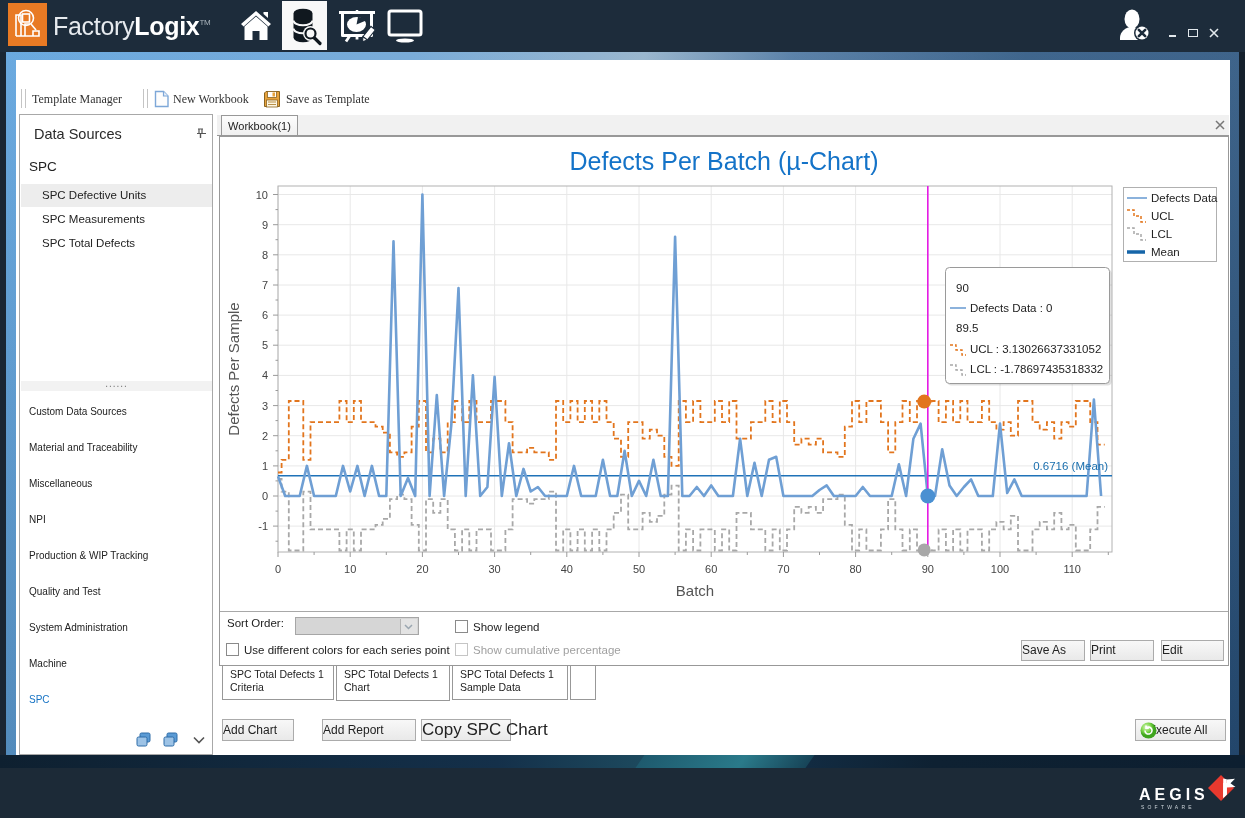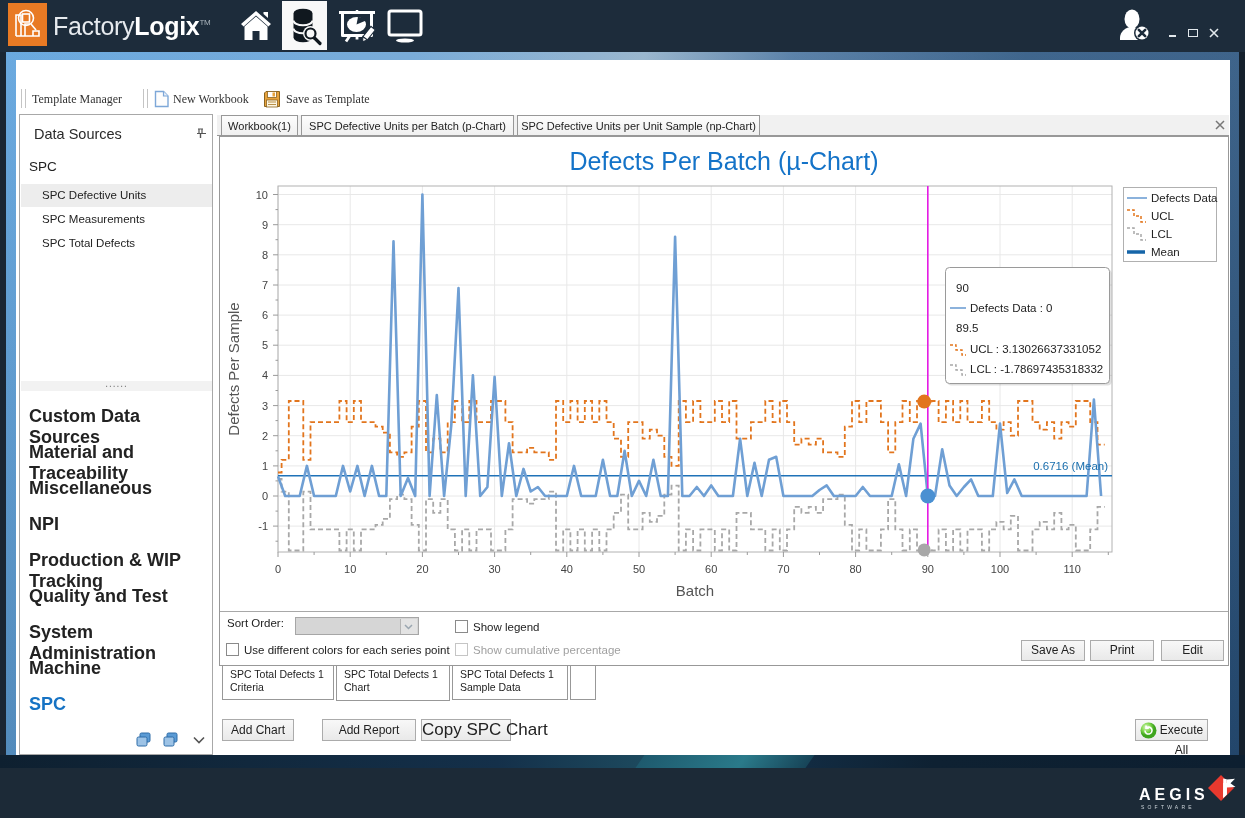--- a/index.html
+++ b/index.html
@@ -14,27 +14,27 @@
 .tbicon { top:0; width:46px; height:52px; }
 #deskgrad { left:6px; top:52px; width:1233px; height:716px;
   background:linear-gradient(180deg,rgba(255,255,255,0.10),rgba(0,0,0,0.14)),linear-gradient(100deg,#5aa0dc 0%,#6ba3d4 30%,#8fafc9 47%,#49749f 58%,#2a5580 75%,#28517c 100%); }
 #window { left:16px; top:60px; width:1214px; height:695px; background:#ffffff; }
 #menubar { left:0; top:0; width:1214px; height:26px; background:#fff; }
 .menuitem { top:5px; font-size:12px; color:#1a1a1a; }
 #toolbar { left:0; top:26px; width:1214px; height:27px; background:#fff; }
 .tbtext { top:6px; font-size:12px; color:#333;font-family:Liberation Serif, serif; }
 .grip { top:3px; width:5px; height:19px; border-left:1px solid #c4c4c4; border-right:1px solid #c4c4c4; }
 #sidebar { left:3px; top:54px; width:194px; height:641px; background:#fff; border:1px solid #a8a8a8; }
-.sbitem { left:12px; font-size:18px; color:#222;font-weight:bold; }
+.sbitem { left:12px; font-size:10px; color:#222; }
 .sbsub { left:25px; font-size:11.5px; color:#222; }
 #mainpanel { left:201px; top:54px; width:1012px; height:641px; background:#fff; }
 .tab { position:absolute; top:1px; height:21px; background:linear-gradient(#fdfdfd,#f0f0f0); border:1px solid #989898; font-size:11px; color:#222; text-align:center; line-height:20px; }
 .tab.active { background:#fff; border-bottom:1px solid #fff; top:0; height:23px; line-height:22px; z-index:3; }
 #chartpanel { left:2px; top:22px; width:1010px; height:530px; border:1px solid #989898; background:#fff; }
-.btn { position:absolute; background:linear-gradient(#f8f8f8,#e9e9e9); border:1px solid #ababab; font-size:12px; color:#222; text-align:center; }
+.btn { position:absolute; background:linear-gradient(#f8f8f8,#e9e9e9); border:1px solid #ababab; font-size:12px; color:#222; }
 .cb { position:absolute; width:13px; height:13px; background:#fff; border:1px solid #8a8a8a; }
 .cbl { position:absolute; font-size:11.5px; color:#222; }
 .btab { position:absolute; background:#fff; border:1px solid #989898; border-top:none; font-size:10.5px; color:#222; padding:2px 0 0 7px; line-height:13px; }
 #footer { left:0; top:768px; width:1245px; height:50px; background:#1c2a37; }
 </style>
 </head>
 <body>
 <div class="abs" id="deskgrad"></div>
 <div class="abs" style="left:0;top:52px;width:6px;height:710px;background:#1a2633"></div>
 <div class="abs" style="left:1239px;top:52px;width:6px;height:710px;background:#14202c"></div>
@@ -167,22 +167,20 @@
       <rect x="4" y="1" width="10" height="9" rx="1.5" fill="#5b9bd5" stroke="#2f6da8"></rect>
       <rect x="1" y="5" width="10" height="9" rx="1.5" fill="#9dc3e6" stroke="#2f6da8"></rect>
       </svg>
     <svg class="abs" style="left:173px;top:621px" width="12" height="8" viewBox="0 0 12 8">
         <path d="M1 1.5 L6 6.5 L11 1.5" fill="none" stroke="#555" stroke-width="1.6"></path>
       </svg>
   </div>
   <div class="abs" id="mainpanel">
     <div class="abs" style="left:0;top:1px;width:1012px;height:21px;background:#f1f1f1;border-bottom:1px solid #989898"></div>
     <div class="tab" style="left:4px;width:77px">Workbook(1)</div>
-    <div class="tab" style="left:84px;width:213px">SPC Defective Units per Batch (p-Chart)</div>
-    <div class="tab" style="left:300px;width:243px">SPC Defective Units per Unit Sample (np-Chart)</div>
     <svg class="abs" style="left:998px;top:6px" width="10" height="10" viewBox="0 0 10 10">
         <path d="M1 1 L9 9 M9 1 L1 9" stroke="#777" stroke-width="1.5"></path>
       </svg>
     <div class="abs" id="chartpanel">
         <div class="abs" style="left:0;top:474px;width:1008px;height:1px;background:#a8a8a8"></div>
       </div>
     <div class="abs" style="left:10px;top:503px;font-size:11.5px;color:#222">Sort Order:</div>
     <div class="abs" style="left:78px;top:503px;width:124px;height:18px;background:#d6d6d6;border:1px solid #a6a6a6">
       <div class="abs" style="right:1px;top:1px;width:17px;height:15px;background:#e3e3e3;border-left:1px solid #b5b5b5"></div>
       <svg class="abs" style="right:5px;top:6px" width="9" height="6" viewBox="0 0 9 6">
@@ -198,21 +196,21 @@
     <div class="btn" style="left:804px;top:526px;width:64px;height:21px;line-height:19px">Save As</div>
     <div class="btn" style="left:873px;top:526px;width:64px;height:21px;line-height:19px">Print</div>
     <div class="btn" style="left:944px;top:526px;width:63px;height:21px;line-height:19px">Edit</div>
     <div class="btab" style="left:5px;top:552px;width:112px;height:34px">SPC Total Defects 1<br>Criteria</div>
     <div class="btab" style="left:119px;top:552px;width:114px;height:35px;z-index:2">SPC Total Defects 1<br>Chart</div>
     <div class="btab" style="left:235px;top:552px;width:116px;height:34px">SPC Total Defects 1<br>Sample Data</div>
     <div class="btab" style="left:353px;top:552px;width:26px;height:34px"></div>
     <div class="btn" style="left:5px;top:605px;width:72px;height:22px;line-height:20px">Add Chart</div>
     <div class="btn" style="left:105px;top:605px;width:94px;height:22px;line-height:20px">Add Report</div>
     <div class="btn" style="left:204px;top:605px;width:90px;height:22px;line-height:20px;white-space:nowrap;font-size:17px">Copy SPC Chart</div>
-    <div class="btn" style="left:918px;top:605px;width:73px;height:22px;line-height:20px;padding-left:20px">Execute All
+    <div class="btn" style="left:918px;top:605px;width:91px;height:22px;line-height:20px;padding-left:12px">Execute All
       <svg class="abs" style="left:4px;top:2px" width="17" height="17" viewBox="0 0 17 17">
         <defs>
             <radialGradient id="gg" cx="35%" cy="30%">
               <stop offset="0%" stop-color="#d8f5c0"></stop>
               <stop offset="60%" stop-color="#7ed64a"></stop>
               <stop offset="100%" stop-color="#3fa51e"></stop>
             </radialGradient>
           </defs>
         <circle cx="8.5" cy="8.5" r="8" fill="url(#gg)"></circle>
         <path d="M5 8.5 a3.5 3.5 0 1 0 1.2 -2.6 M6 3.5 v2.8 h2.8" fill="none" stroke="#fff" stroke-width="1.6"></path>

